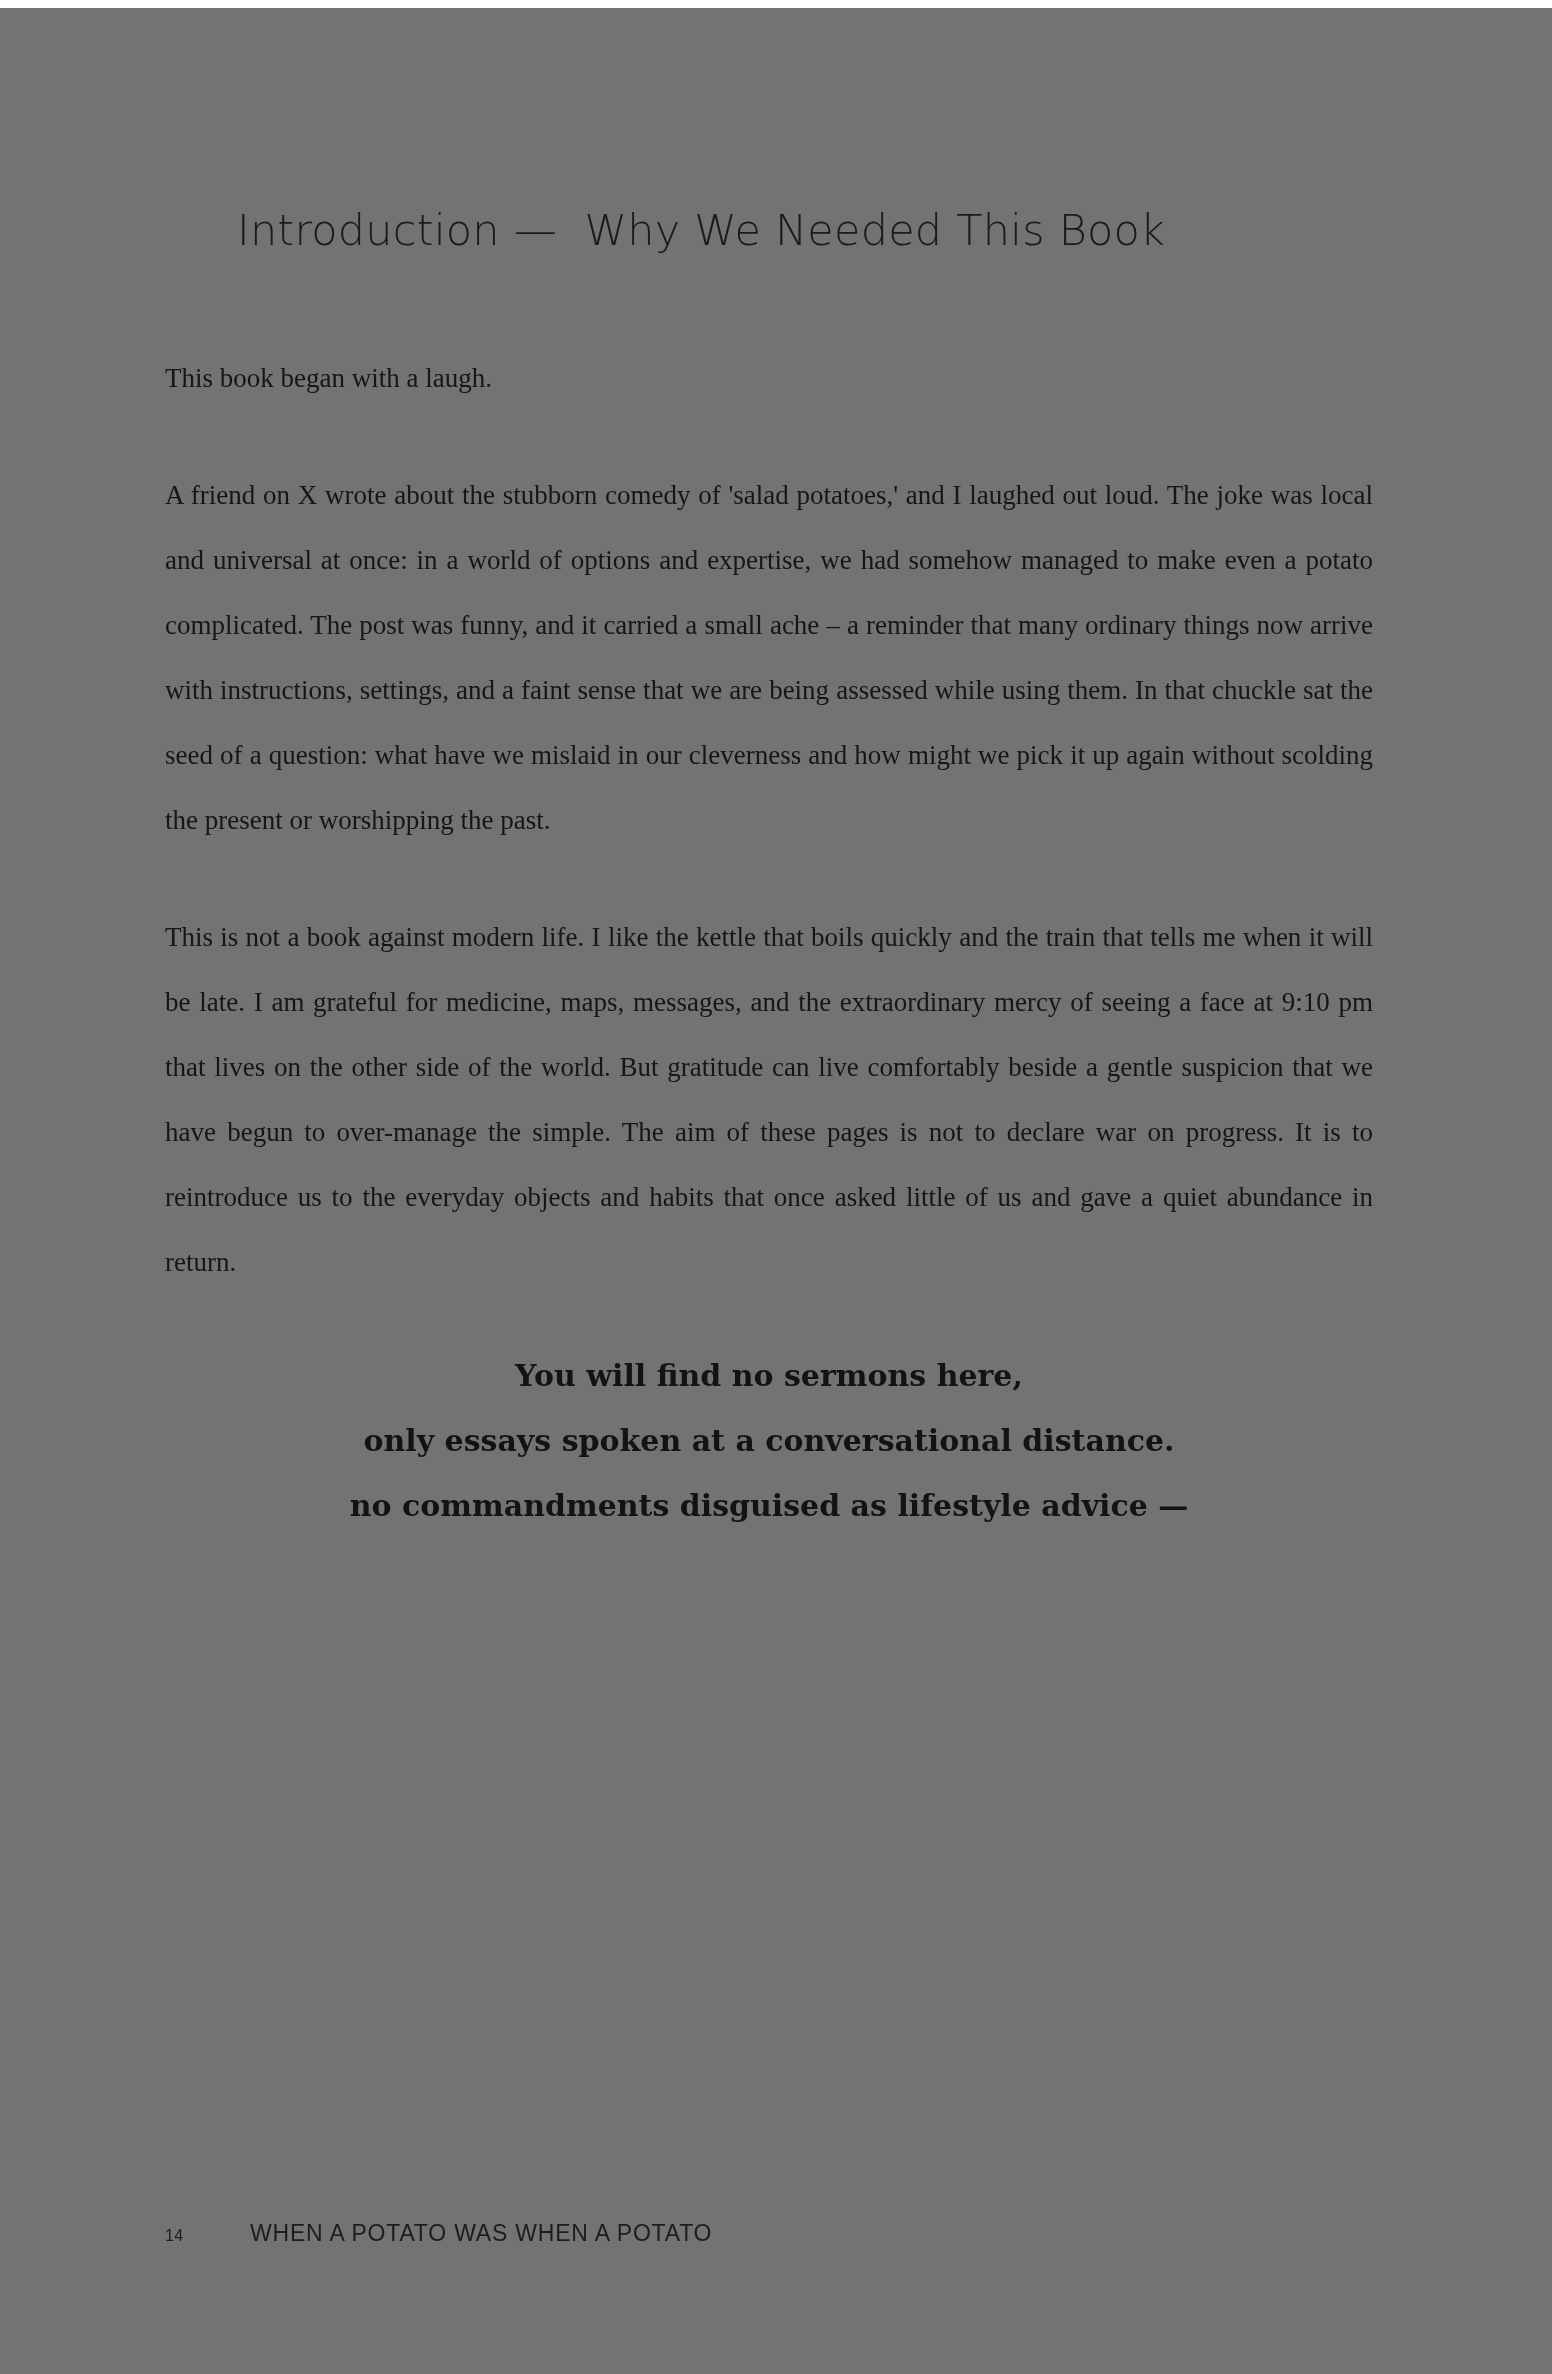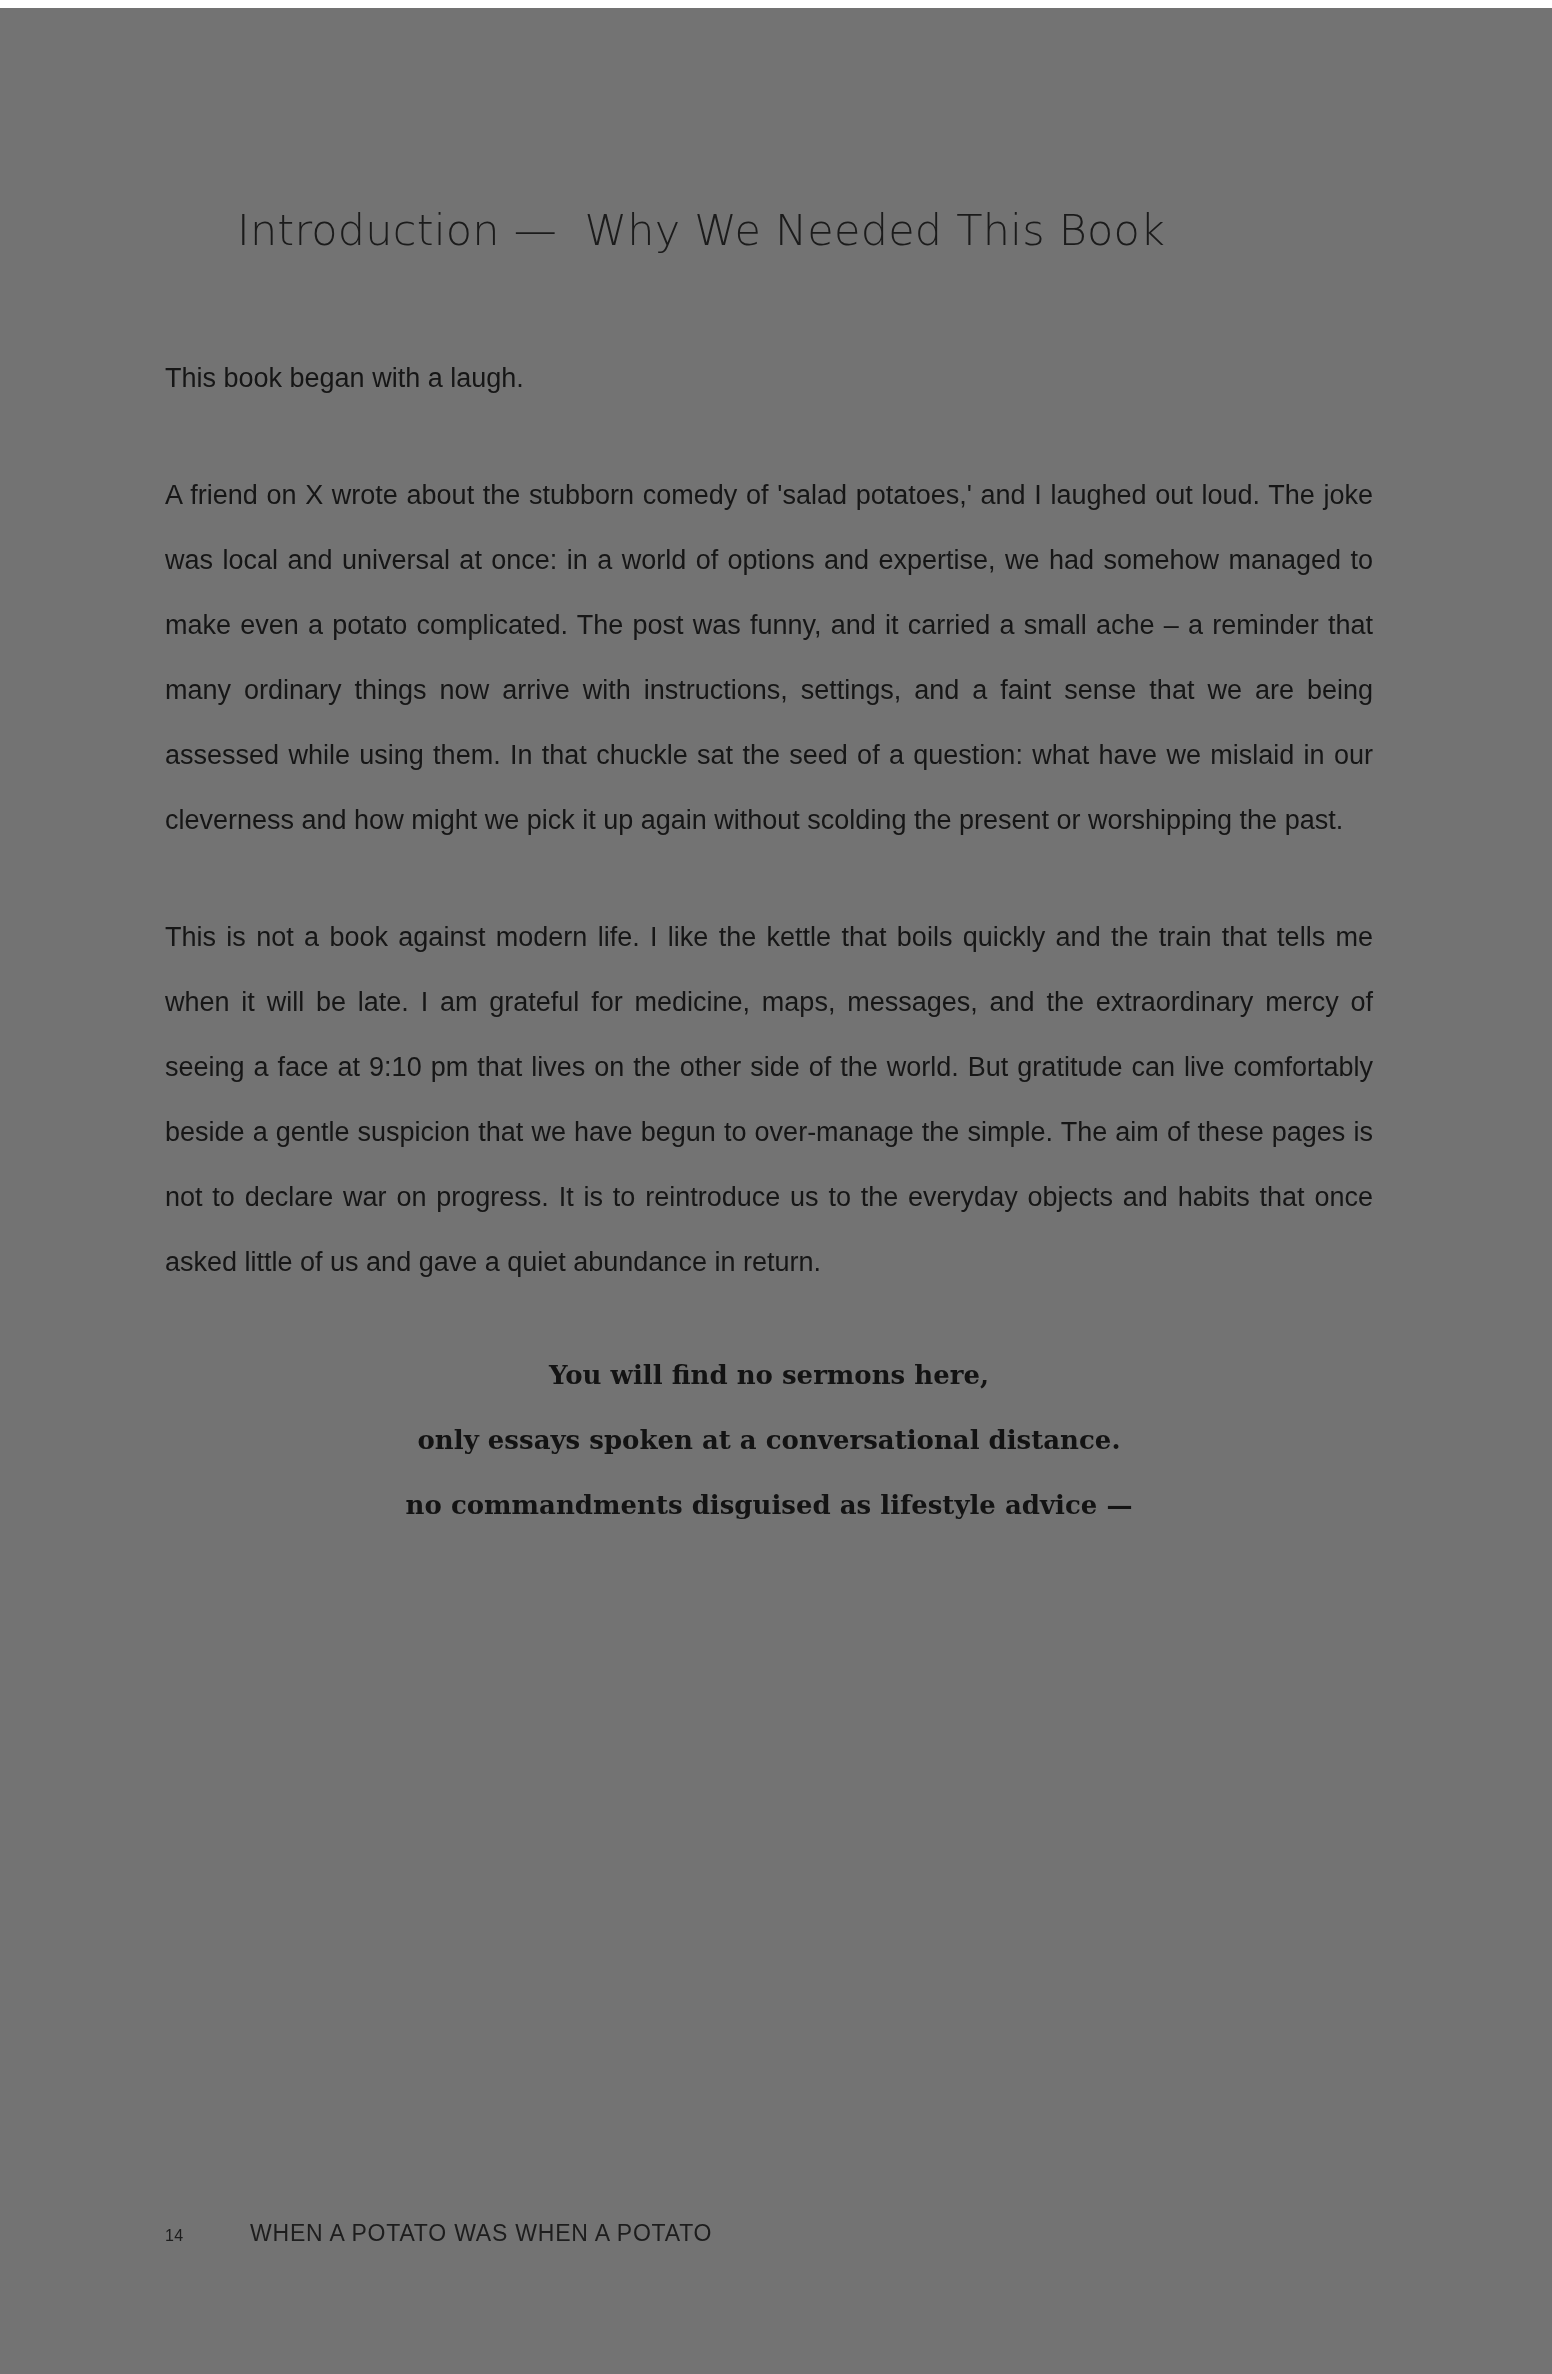--- a/index.html
+++ b/index.html
@@ -35,42 +35,42 @@
     color: #1b1b1b;
     letter-spacing: 0.2px;
     margin: 0;
     padding-top: 198px;
     text-align: left;
     text-indent: 72px;
     white-space: pre;
   }
 
   .body-text {
-    font-family: Liberation Sans, sans-serif;
+    font-family: Liberation Serif, serif;
     font-size: 27px;
     line-height: 65px;
     color: #161616;
     text-align: justify;
     text-justify: inter-word;
     margin: 0;
     font-stretch: condensed;
     transform-origin: left top;
   }
 
   .p-lead {
     margin-top: 91px;
   }
 
   .p-gap {
     margin-top: 52px;
   }
 
   .pull-quote {
     font-family: "DejaVu Serif", "Liberation Serif", serif;
-    font-size: 26px;
+    font-size: 30px;
     font-weight: bold;
     line-height: 65px;
     color: #131313;
     text-align: center;
     margin: 0;
     padding-top: 48px;
   }
 
   .pull-quote .pq-line {
     display: block;

